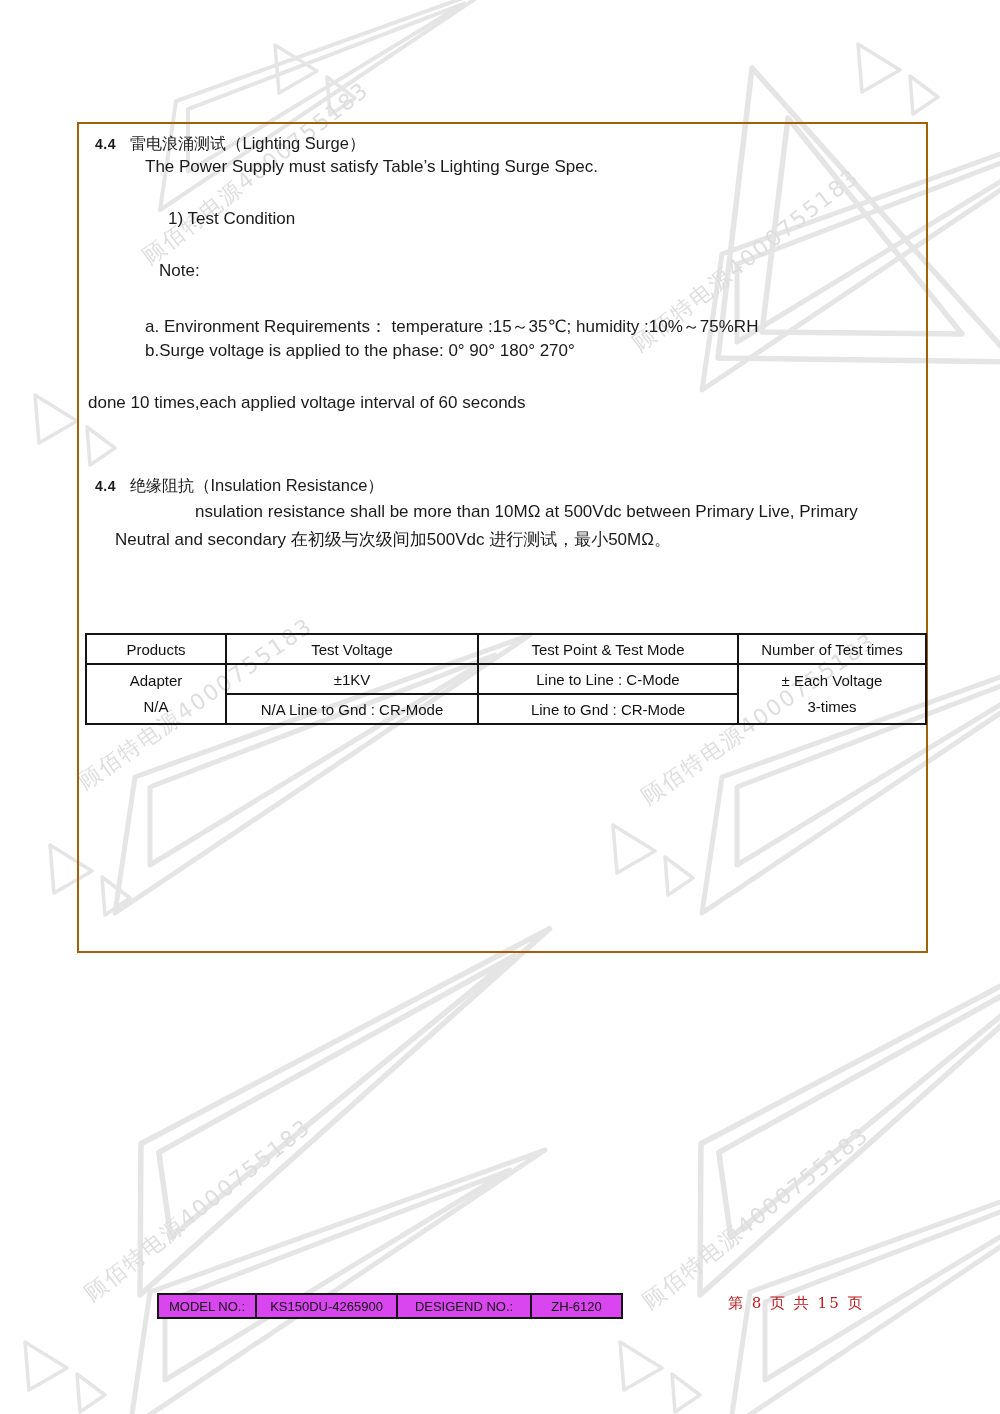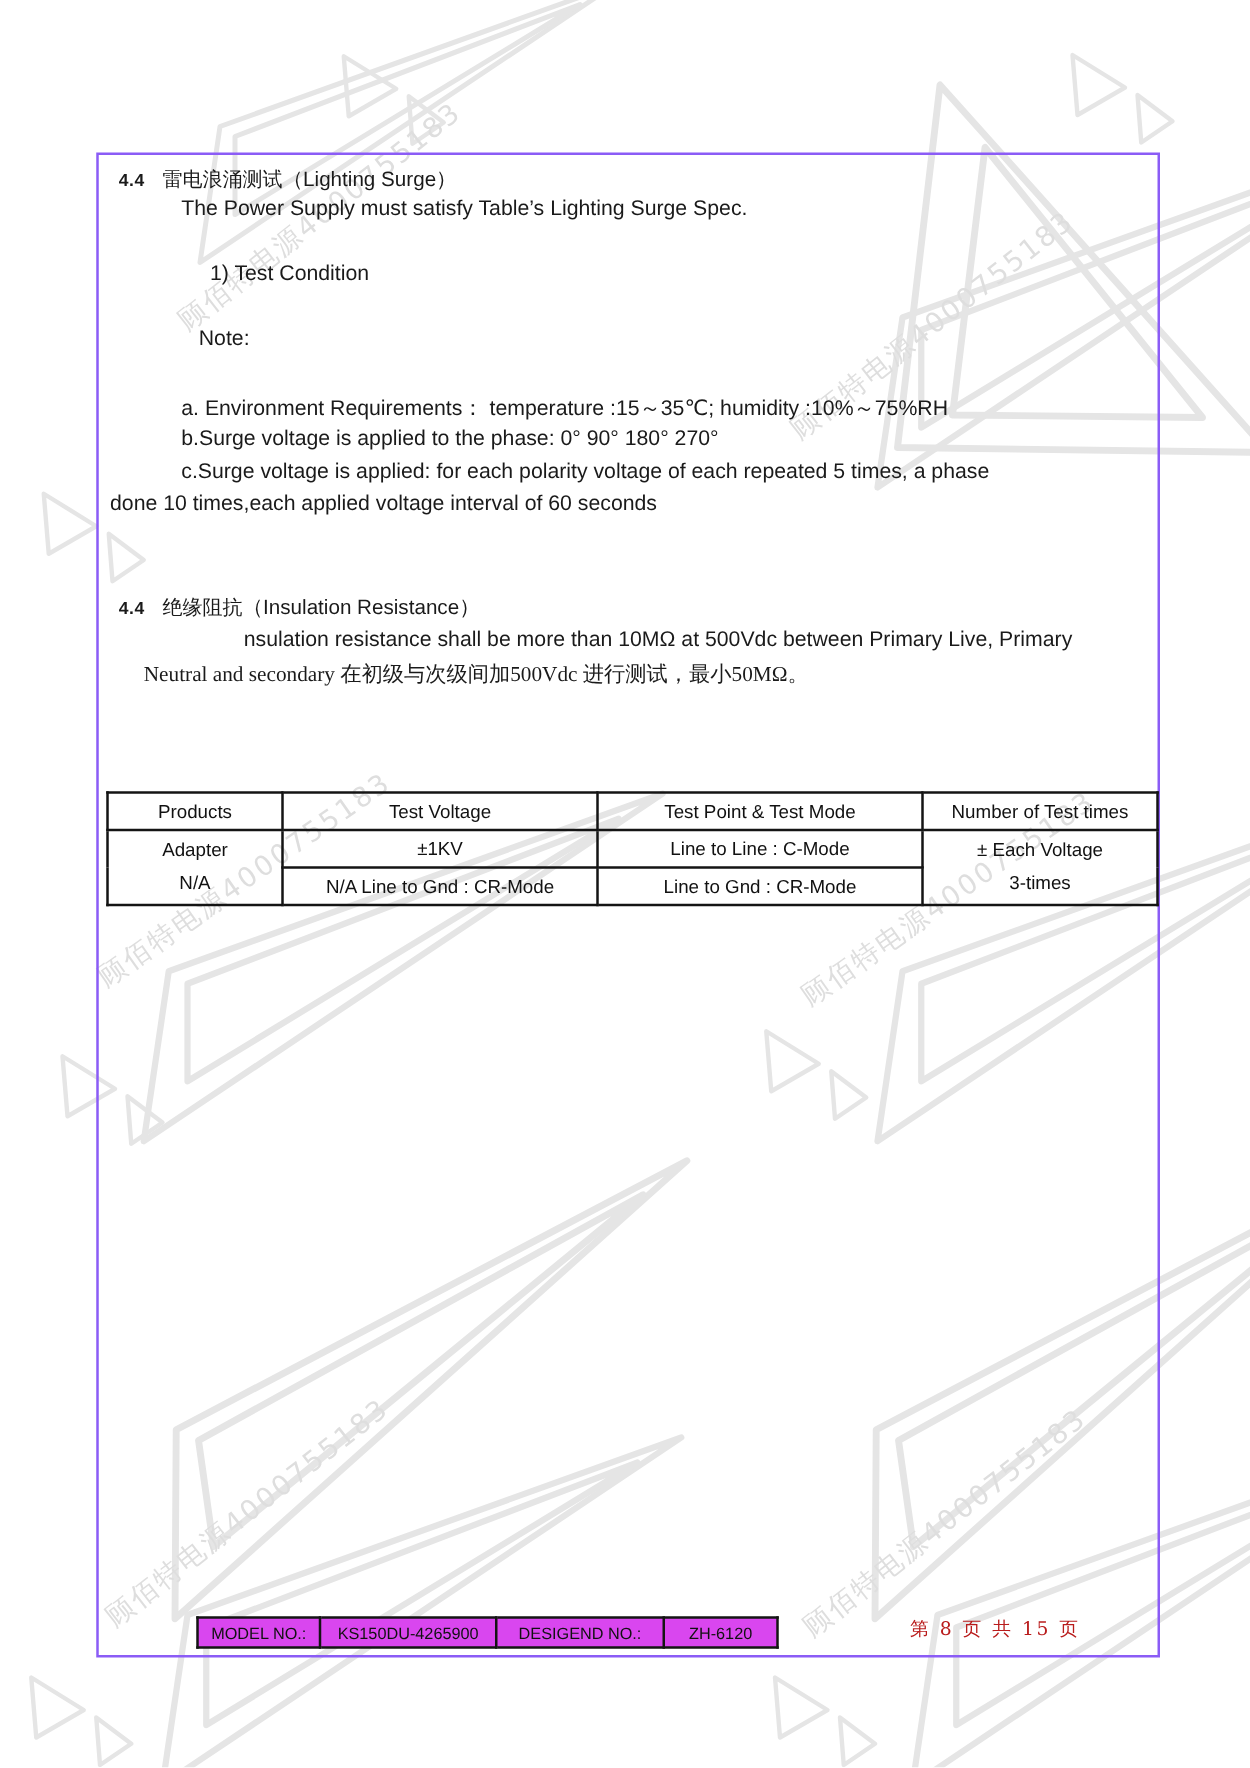--- a/index.html
+++ b/index.html
@@ -12,22 +12,22 @@
   .wm polygon{fill:none;stroke:#e5e5e5;stroke-linejoin:round;}
   .wm .long-tri{stroke-width:5;}
   .wm .small-tri{stroke-width:3.5;}
   .wm .giant-tri{stroke-width:5.5;}
   .wm text{
     fill:#dedede;font-size:22px;letter-spacing:2px;
     font-family:"DejaVu Sans","Liberation Sans",sans-serif;
   }
   
   .content-box{
-    position:absolute;left:77px;top:122px;width:851px;height:1204px;
-    border:2px solid #8b5cf6;box-sizing:border-box;z-index:1;background:transparent;
+    position:absolute;left:77px;top:122px;width:851px;height:831px;
+    border:2px solid #a16207;box-sizing:border-box;z-index:1;background:transparent;
   }
   .abs{position:absolute;white-space:nowrap;}
   .sec-head{display:flex;align-items:baseline;gap:14px;}
   .sec-num{font-size:14px;font-weight:bold;letter-spacing:.5px;}
   .cjk{font-family:Liberation Mono, monospace;font-size:16px;}
   .sec-en{font-size:16.5px;}
   .body-17{font-size:17px;}
   .cjk-mix{font-size:17px;font-family:"Liberation Sans","DejaVu Sans",sans-serif;}
   
   .spec-table{
@@ -111,32 +111,31 @@
     </div>
 
     <div class="abs body-17" style="left:66px;top:33px;">The Power Supply must satisfy Table’s Lighting Surge Spec.</div>
 
     <div class="abs body-17" style="left:89px;top:85px;">1) Test Condition</div>
 
     <div class="abs body-17" style="left:80px;top:137px;">Note:</div>
 
     <div class="abs body-17" style="left:66px;top:191px;">a. Environment Requirements：  temperature :15～35℃; humidity :10%～75%RH</div>
     <div class="abs body-17" style="left:66px;top:217px;">b.Surge voltage is applied to the phase: 0° 90° 180° 270°</div>
-    <div class="abs body-17" style="left:66px;top:243px;">c.Surge voltage is applied: for each polarity voltage of each repeated 5 times, a phase</div>
     <div class="abs body-17" style="left:9px;top:269px;">done 10 times,each applied voltage interval of 60 seconds</div>
 
     <div class="abs sec-head" style="left:16px;top:351px;">
       <span class="sec-num">4.4</span>
       <span>
         <span class="cjk">绝缘阻抗</span><span class="sec-en">（Insulation Resistance）</span>
       </span>
     </div>
 
     <div class="abs body-17" style="left:116px;top:378px;">nsulation resistance shall be more than 10MΩ at 500Vdc between Primary Live, Primary</div>
-    <div class="abs cjk-mix" style="left:36px;top:404px;font-family:Liberation Serif, serif;">Neutral and secondary 在初级与次级间加500Vdc 进行测试，最小50MΩ。</div>
+    <div class="abs cjk-mix" style="left:36px;top:404px;">Neutral and secondary 在初级与次级间加500Vdc 进行测试，最小50MΩ。</div>
 
     <table class="spec-table">
       <colgroup>
         <col style="width:140px">
           <col style="width:252px">
           <col style="width:260px">
           <col style="width:188px">
       </colgroup>
       <tbody>
           <tr>

